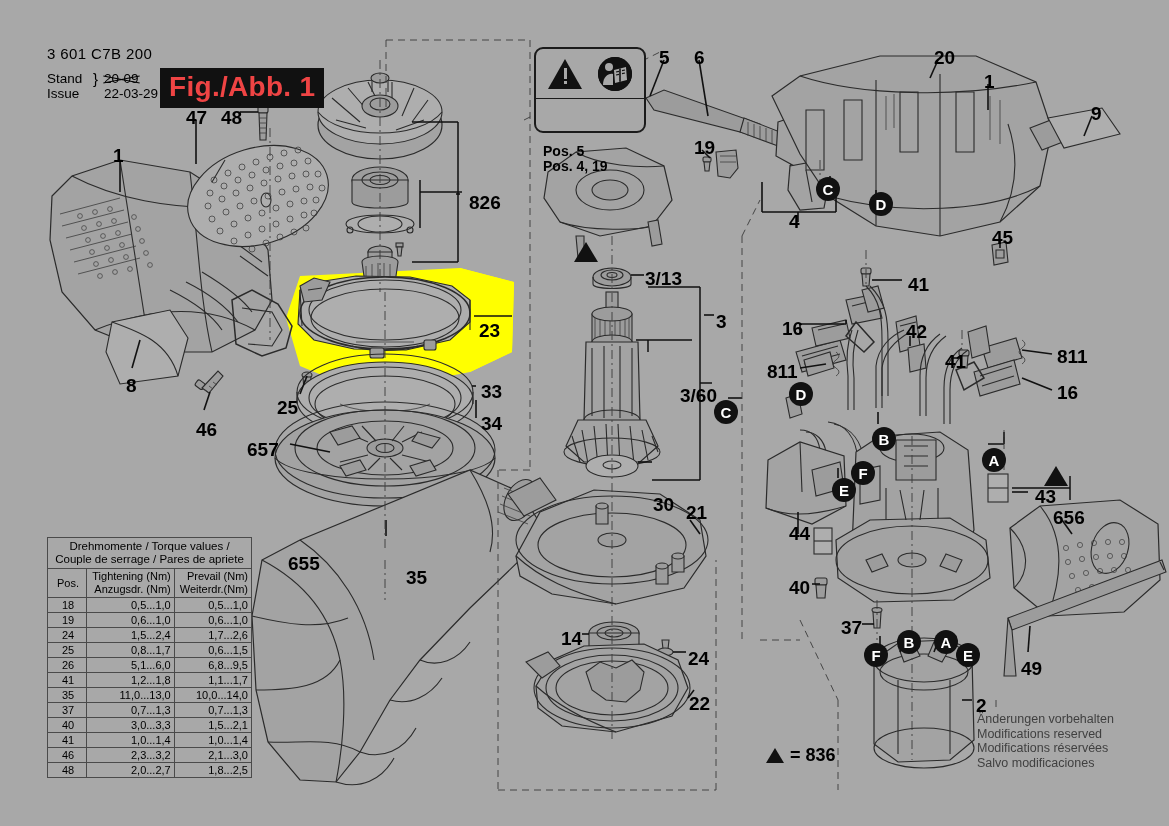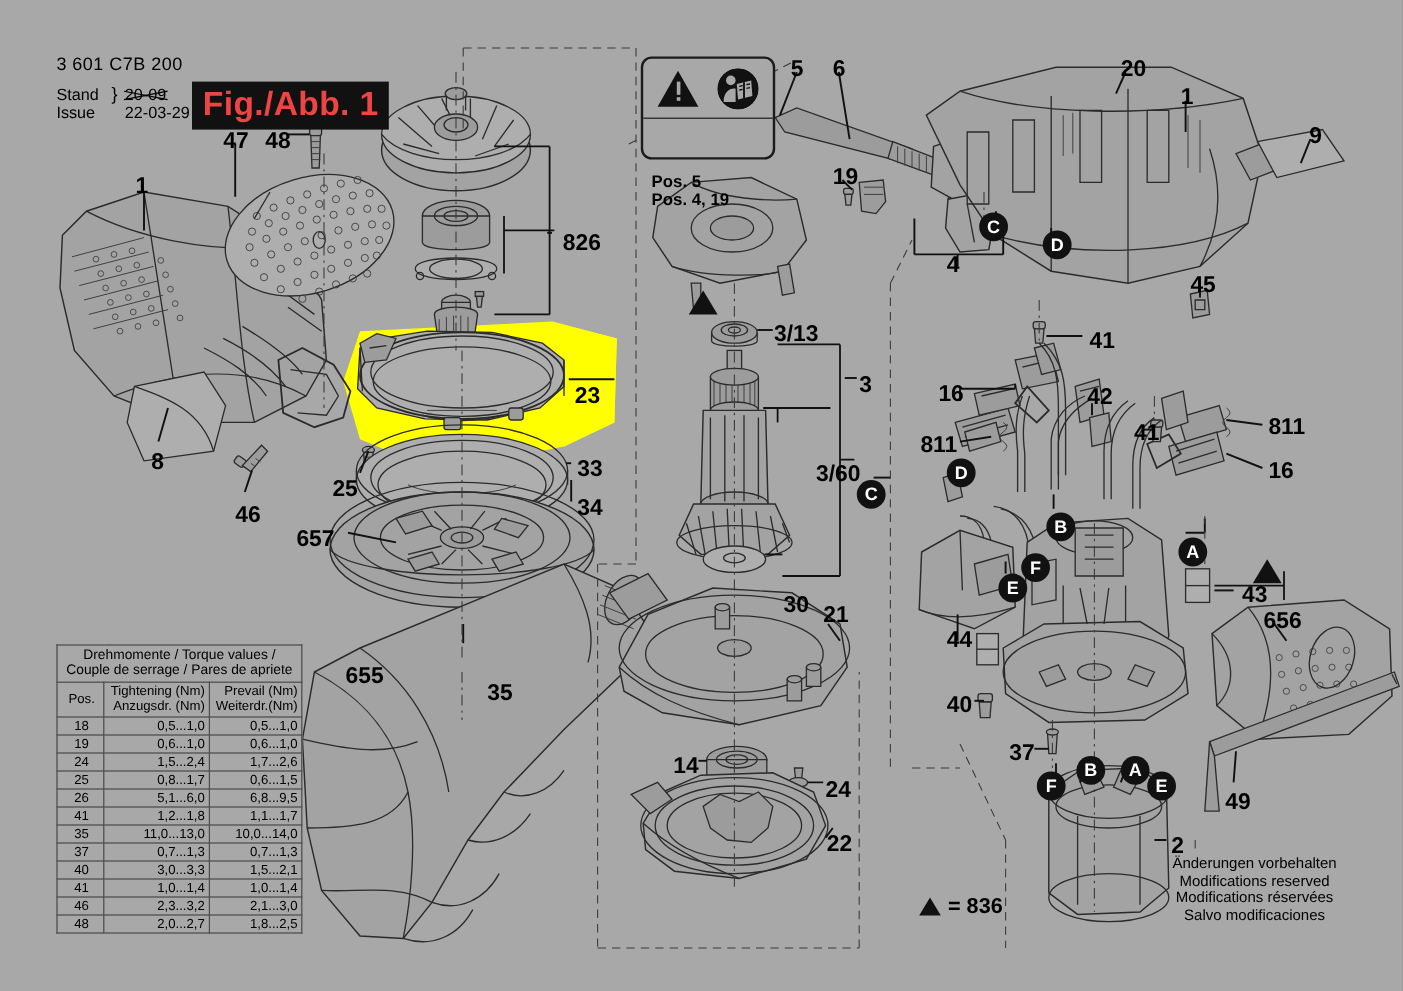--- a/index.html
+++ b/index.html
@@ -61,21 +61,21 @@
   #torque{
     position:absolute;left:47px;top:537px;width:205px;
     border:1.5px solid #3a3a3a;background:#a8a8a8;
     font-size:11px;color:#000;border-collapse:collapse;
   }
   #torque td,#torque th{border:1px solid #4a4a4a;padding:1px 3px;text-align:right;font-weight:normal;}
   #torque .title{text-align:center;font-size:11.5px;line-height:13px;padding:2px 2px;margin-left:37px;}
   #torque .pos{width:30px;text-align:center;padding-left:5px;}
   #torque .hd{line-height:13px;}
   
-  #notes{position:absolute;left:977px;top:712px;font-size:12.5px;line-height:14.5px;color:#000000;text-align:center;}
+  #notes{position:absolute;left:977px;top:712px;font-size:12.5px;line-height:14.5px;color:#404040;}
   #trilegend{position:absolute;left:766px;top:745px;font-size:18px;font-weight:bold;display:flex;align-items:center;gap:6px;}
   #trilegend .tri{width:0;height:0;border-left:9px solid transparent;border-right:9px solid transparent;border-bottom:15px solid #111;}
 </style>
 </head>
 <body>
 
 <div id="sheet">
 
   <svg id="art" viewBox="0 0 1169 826">
     <defs>

